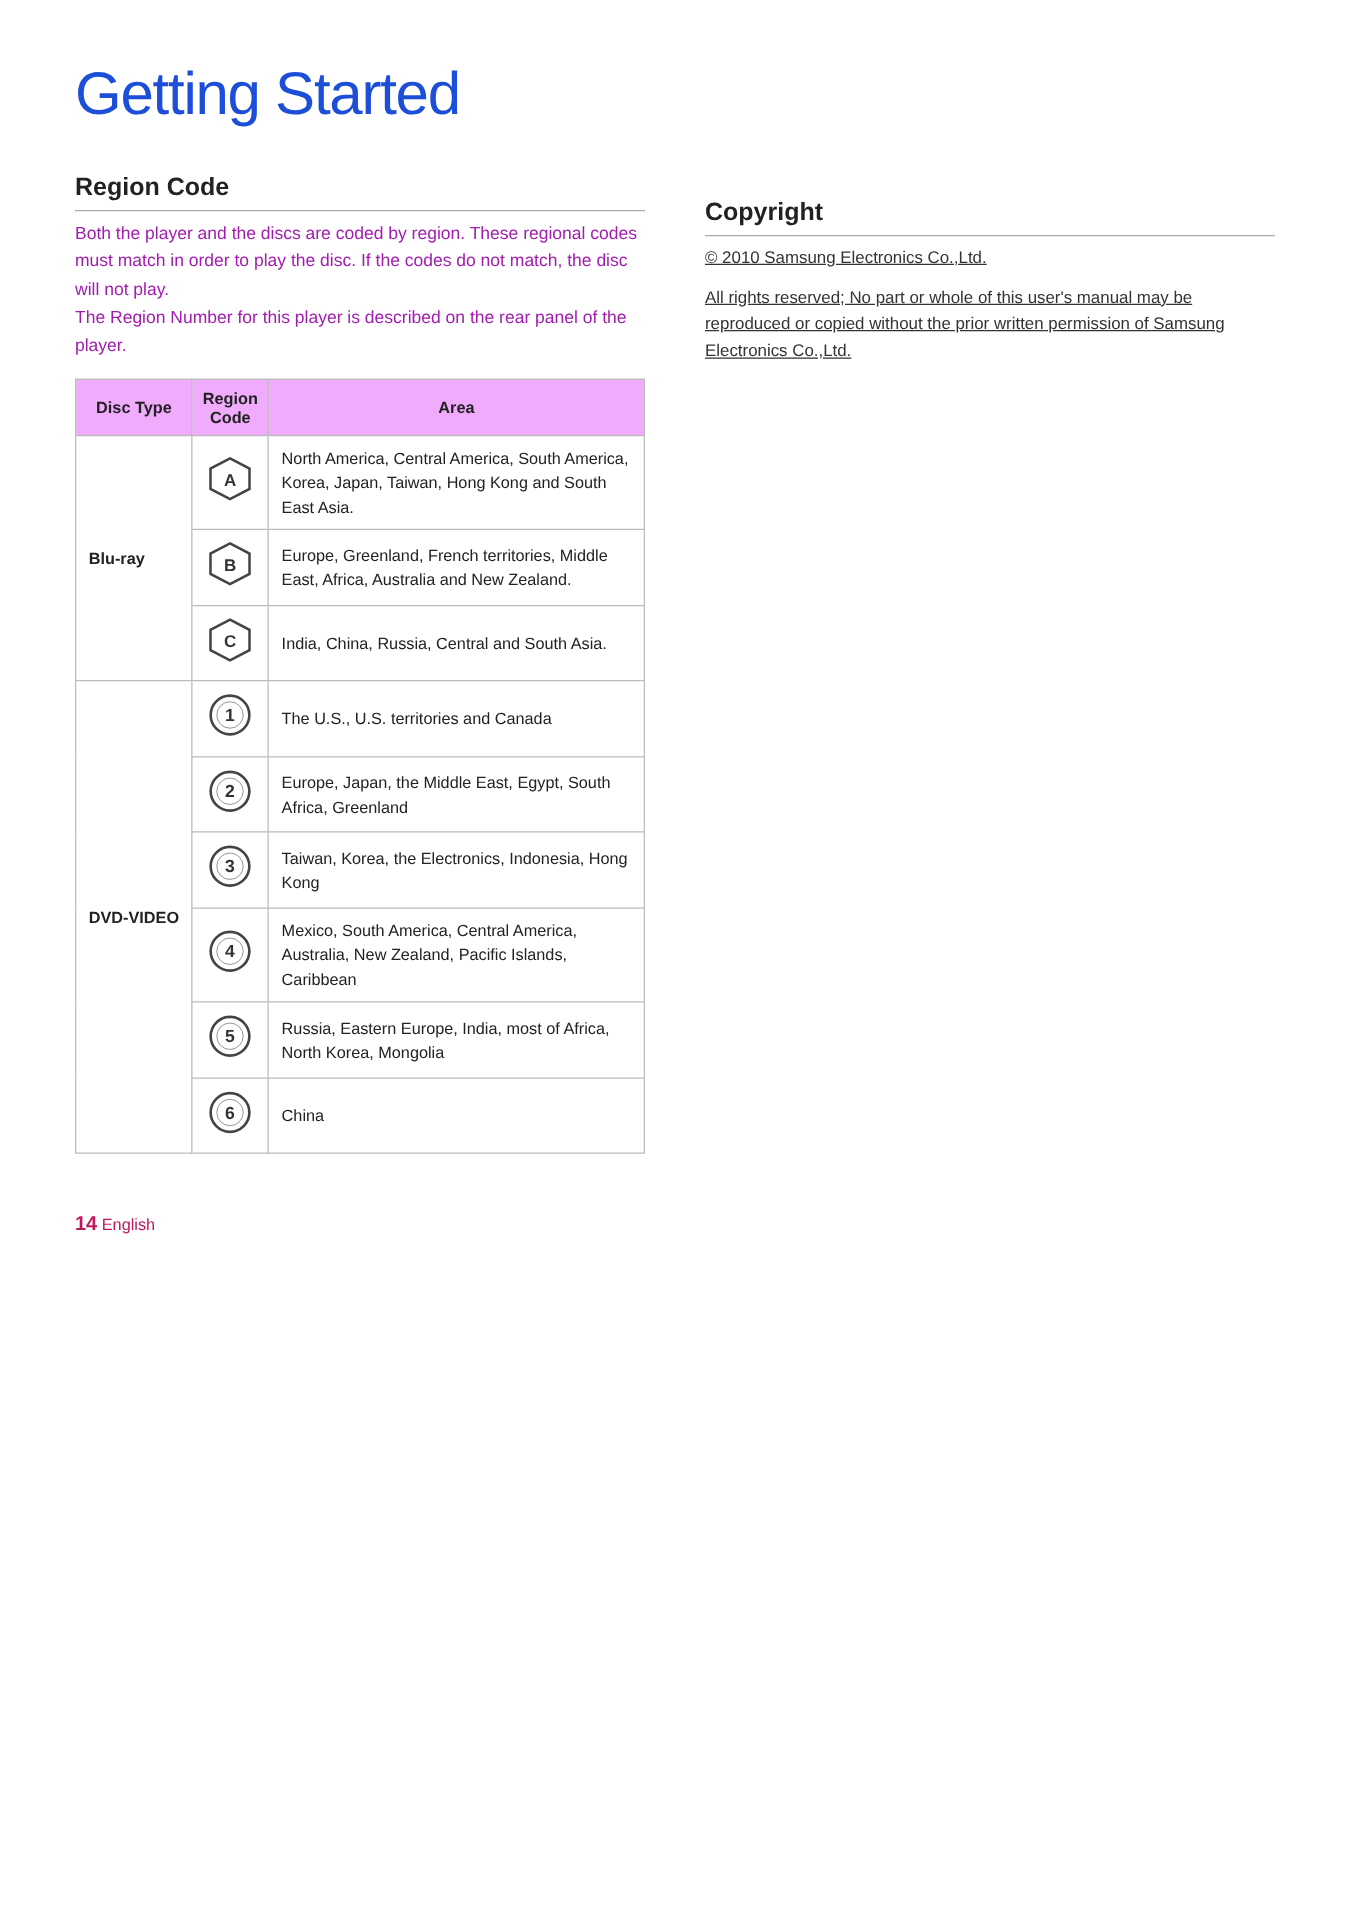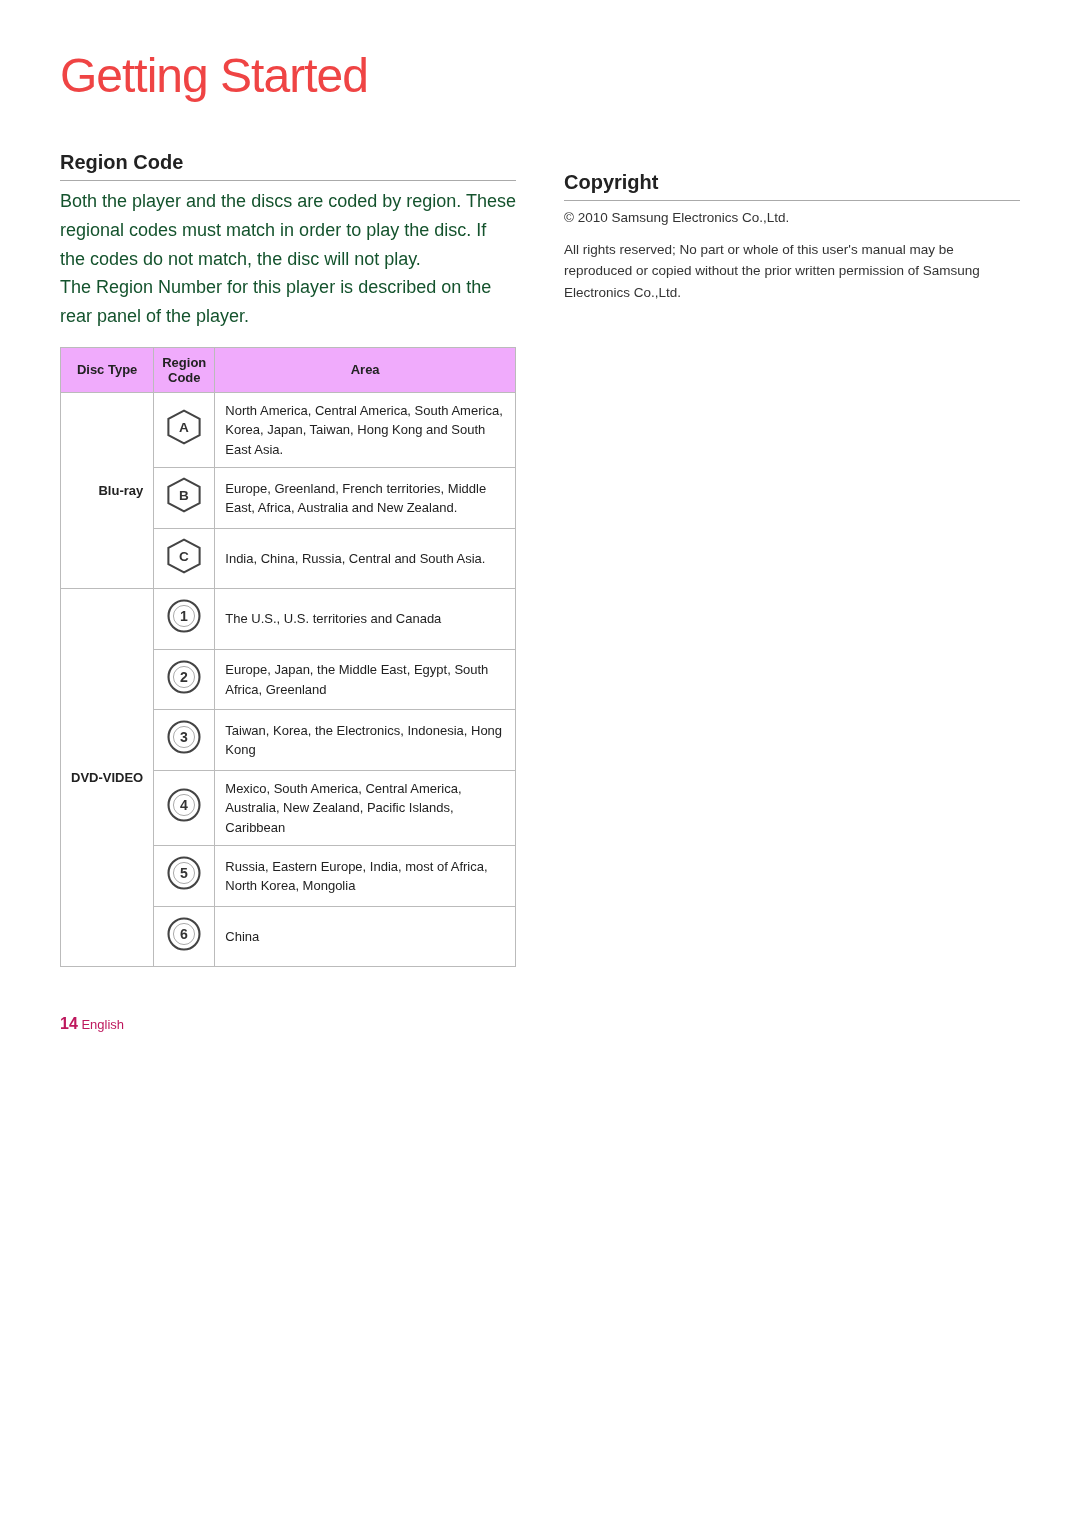--- a/index.html
+++ b/index.html
@@ -8,22 +8,22 @@
       font-family: Arial, Helvetica, sans-serif;
       font-size: 14px;
       color: #222;
       width: 1080px;
       min-height: 1532px;
       padding: 48px 60px 60px 60px;
     }
     .page-title {
       font-size: 48px;
       font-weight: 300;
-      color: #ef4444;
-      margin-bottom: 48px;
+      color: #1d4ed8;
+      margin-bottom: 36px;
       letter-spacing: -1px;
     }
     .two-col {
       display: flex;
       gap: 48px;
       align-items: flex-start;
     }
     .left-col {
       flex: 1 1 0;
       min-width: 0;
@@ -35,32 +35,33 @@
     }
     .section-title {
       font-size: 20px;
       font-weight: bold;
       color: #222;
       margin-bottom: 6px;
       padding-bottom: 6px;
       border-bottom: 1px solid #aaa;
     }
     .section-intro {
-      font-size: 18px;
-      color: #14532d;
+      font-size: 14px;
+      color: #a21caf;
       margin-bottom: 16px;
       line-height: 1.6;
     }
     .copyright-text {
       font-size: 13.5px;
       color: #333;
       line-height: 1.6;
     }
     .copyright-text p {
       margin-bottom: 10px;
+      text-decoration: underline;
     }
 
     
     table {
       border-collapse: collapse;
       width: 100%;
       font-size: 13px;
     }
     table thead tr th {
       background: #f0abfc;
@@ -72,21 +73,21 @@
     }
     table tbody tr td {
       border: 1px solid #bbb;
       padding: 8px 10px;
       vertical-align: middle;
       font-size: 13px;
       line-height: 1.5;
     }
     td.disc-type {
       font-weight: bold;
-      text-align: right;
+      text-align: left;
       vertical-align: middle;
       white-space: nowrap;
     }
     td.region-icon {
       text-align: center;
       vertical-align: middle;
       width: 60px;
     }
     .badge-svg {
       width: 38px;

